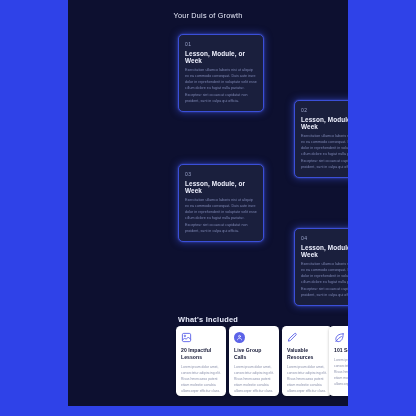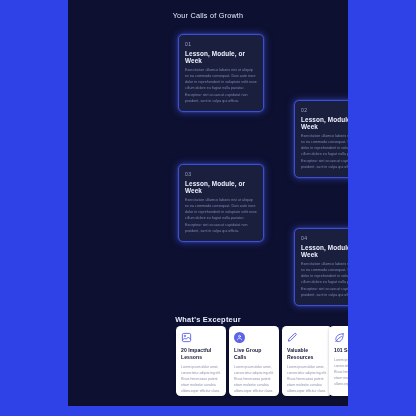--- a/index.html
+++ b/index.html
@@ -118,21 +118,21 @@
     margin-bottom:4px;
   }
   .badge-circle svg { width:7px; height:7px; display:block; }
 </style>
 </head>
 <body>
 
 <div id="frame">
   <div id="panel">
 
-    <div class="section-title" id="growth-title">Your Calls of Growth</div>
+    <div class="section-title" id="growth-title">Your Duis of Growth</div>
 
     <div class="step-card" id="step-1">
       <div class="step-num">01</div>
       <div class="step-title">Lesson, Module, or Week</div>
       <div class="step-body">Exercitation ullamco laboris nisi ut aliquip ex ea commodo consequat. Duis aute irure dolor in reprehenderit in voluptate velit esse cillum dolore eu fugiat nulla pariatur. Excepteur sint occaecat cupidatat non proident, sunt in culpa qui officia.</div>
     </div>
 
     <div class="step-card" id="step-2">
       <div class="step-num">02</div>
       <div class="step-title">Lesson, Module, or Week</div>
@@ -144,21 +144,21 @@
       <div class="step-title">Lesson, Module, or Week</div>
       <div class="step-body">Exercitation ullamco laboris nisi ut aliquip ex ea commodo consequat. Duis aute irure dolor in reprehenderit in voluptate velit esse cillum dolore eu fugiat nulla pariatur. Excepteur sint occaecat cupidatat non proident, sunt in culpa qui officia.</div>
     </div>
 
     <div class="step-card" id="step-4">
       <div class="step-num">04</div>
       <div class="step-title">Lesson, Module, or Week</div>
       <div class="step-body">Exercitation ullamco laboris nisi ut aliquip ex ea commodo consequat. Duis aute irure dolor in reprehenderit in voluptate velit esse cillum dolore eu fugiat nulla pariatur. Excepteur sint occaecat cupidatat non proident, sunt in culpa qui officia.</div>
     </div>
 
-    <div class="section-title" id="included-title">What's Excepteur</div>
+    <div class="section-title" id="included-title">What's Included</div>
 
     <div class="feature-card" id="feature-0">
       <span class="feature-icon">
         <svg viewBox="0 0 24 24" fill="none" stroke="currentColor" stroke-width="2">
           <rect x="3" y="3" width="18" height="18" rx="3"></rect>
           <circle cx="8.5" cy="8.5" r="1.6"></circle>
           <path d="M21 16l-5-5-5 5-3-3-5 5"></path>
         </svg>
       </span>
       <div class="feature-title">20 Impactful Lessons</div>

